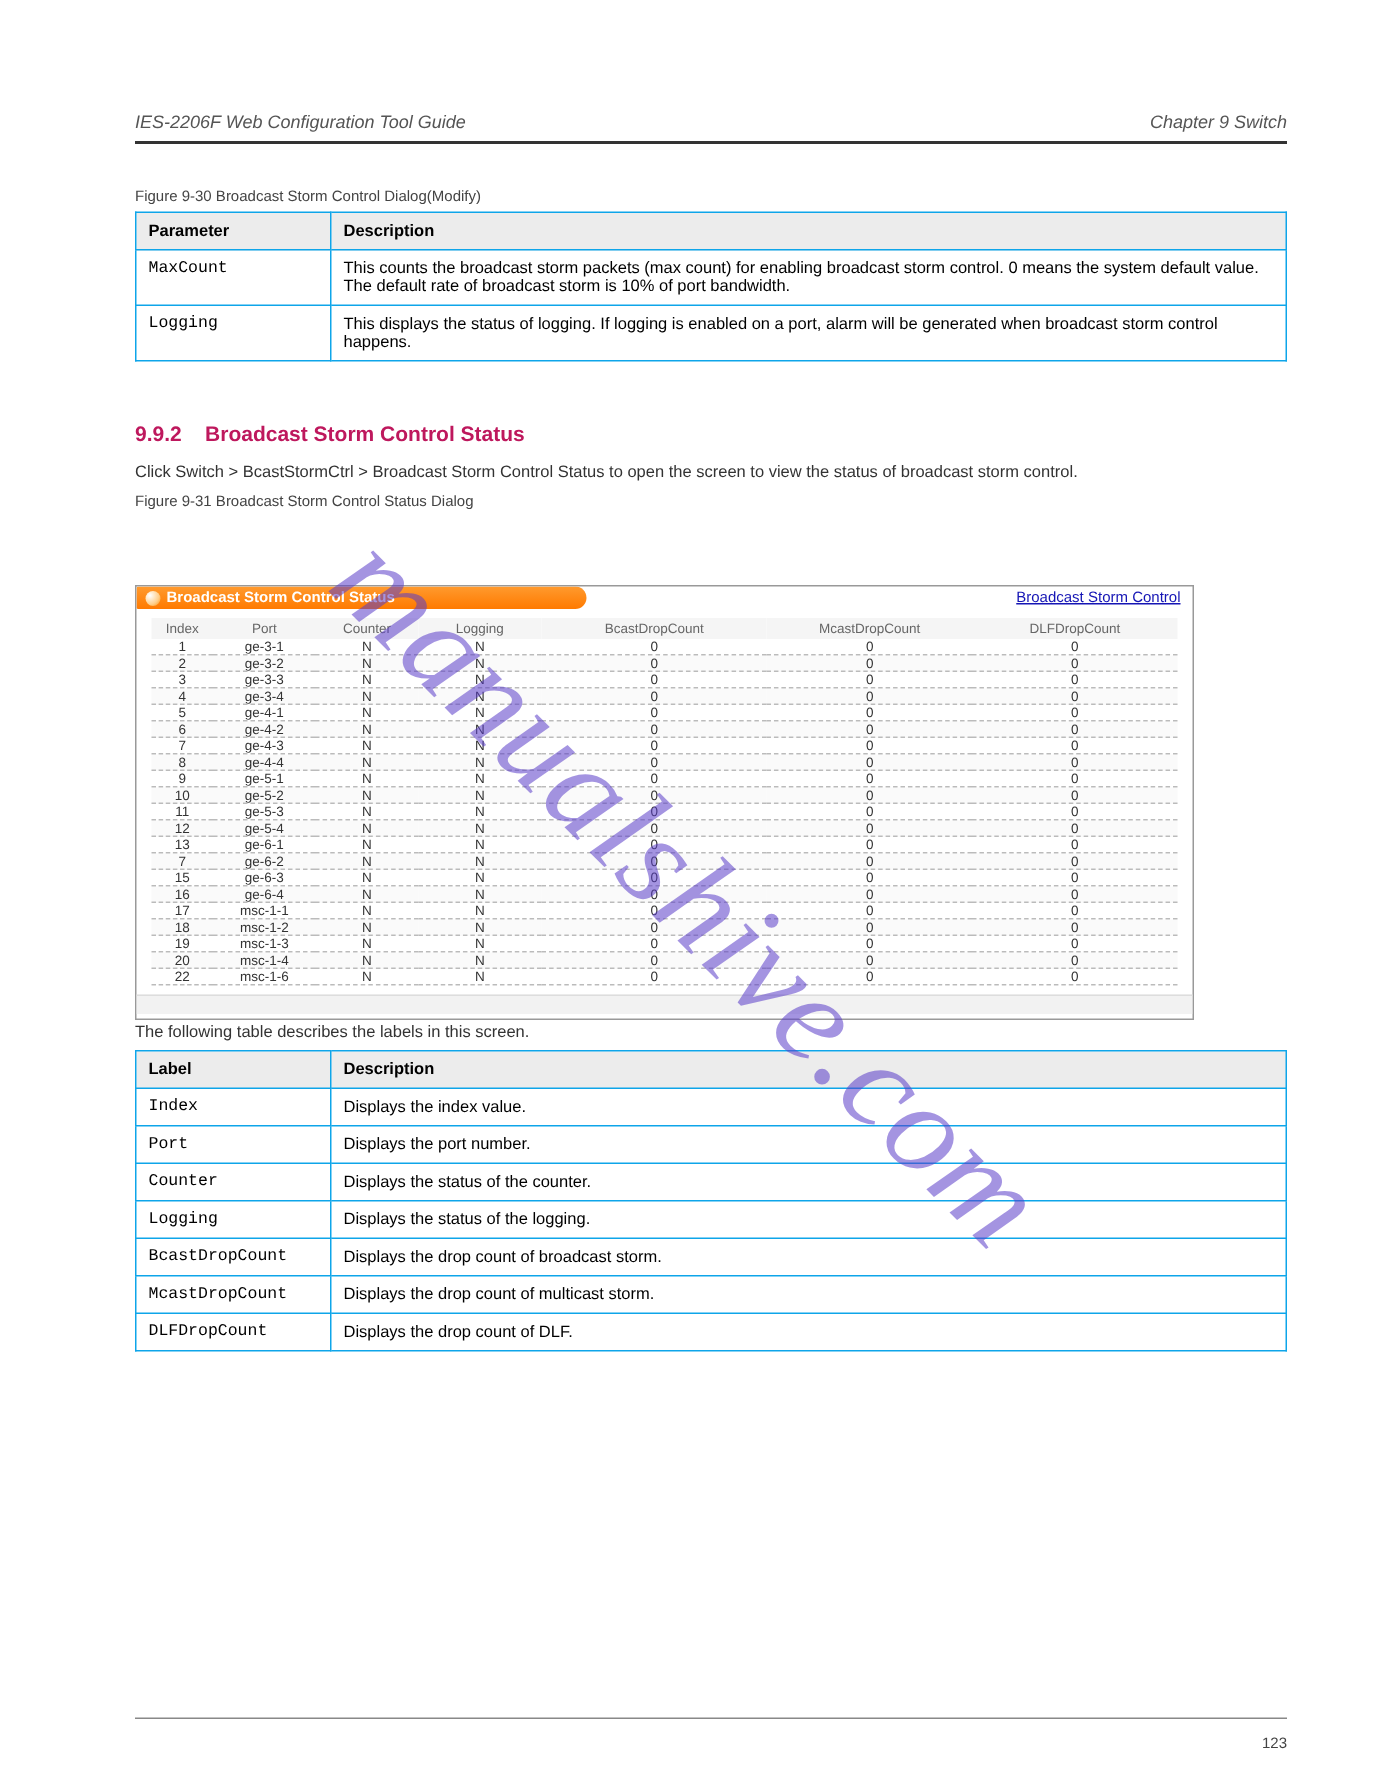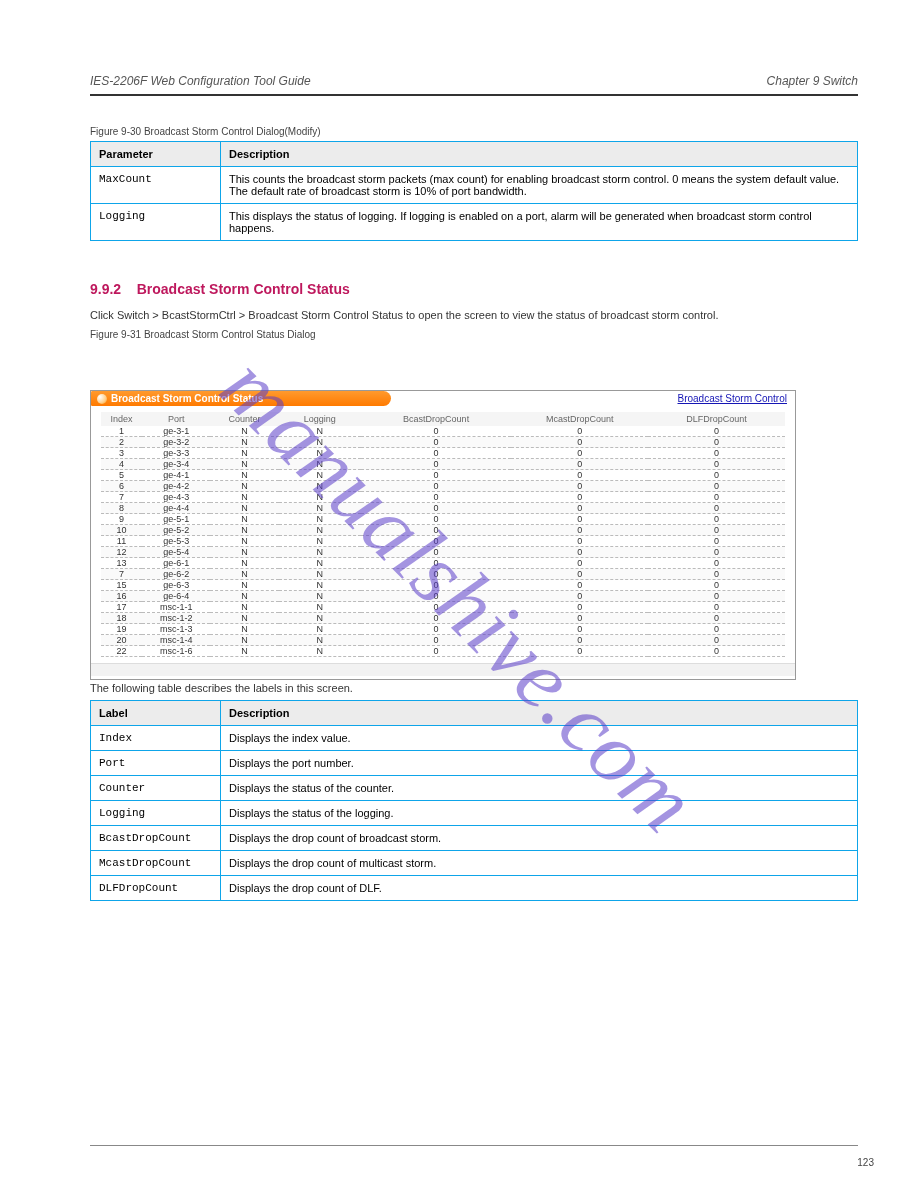--- a/index.html
+++ b/index.html
@@ -114,21 +114,21 @@
   .ss-table tbody tr:nth-child(even) { background: #fafafa; }
   .ss-buttons {
     text-align: center;
     padding: 6px 0;
     background: #f2f2f2;
     border-top: 1px solid #ddd;
   }
   .page-number {
     position: absolute;
     bottom: 20px;
-    right: 44px;
+    right: 60px;
     font-size: 10px;
     color: #444;
   }
   .ftr-rule {
     position: absolute;
     bottom: 42px;
     left: 90px;
     right: 60px;
     border-top: 1px solid #888;
   }

